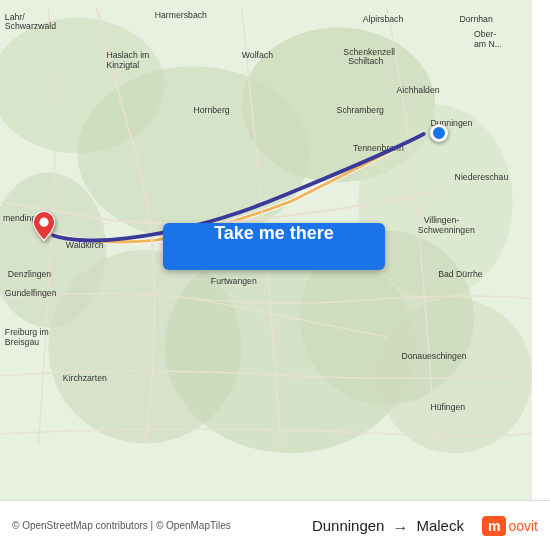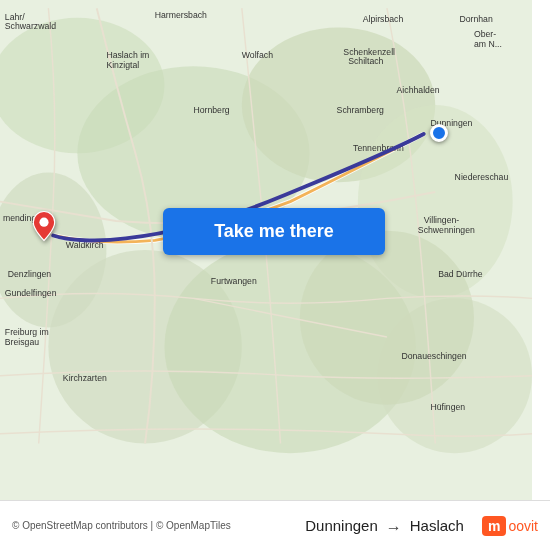--- a/index.html
+++ b/index.html
@@ -15,33 +15,32 @@
 
     
     #map-svg {
       width: 100%;
       height: 100%;
     }
 
     
     #take-me-there-btn {
       position: absolute;
-      top: 208px;
+      top: 223px;
       left: 163px;
       width: 222px;
       height: 47px;
       background-color: #1a73e8;
       color: white;
       border: none;
       border-radius: 6px;
       font-size: 18px;
       font-weight: bold;
       cursor: pointer;
       display: flex;
-      align-items: center;
       justify-content: center;
       z-index: 10;
       box-shadow: 0 2px 6px rgba(0,0,0,0.3);
     }
 
     
     .pin-red {
       position: absolute;
       z-index: 9;
     }
@@ -212,19 +211,19 @@
   </button>
 </div>
 
 <div id="bottom-bar">
   <div id="attribution">
     <span>© OpenStreetMap contributors | © OpenMapTiles</span>
   </div>
   <div id="route-info">
     <span>Dunningen</span>
     <span class="arrow-icon">→</span>
-    <span>Haslach</span>
+    <span>Maleck</span>
     <div id="moovit-logo">
       <span class="moovit-m">m</span>
       <span style="font-size:14px; font-weight:normal; color:#ff5722;">oovit</span>
     </div>
   </div>
 </div>
 
 </body></html>

